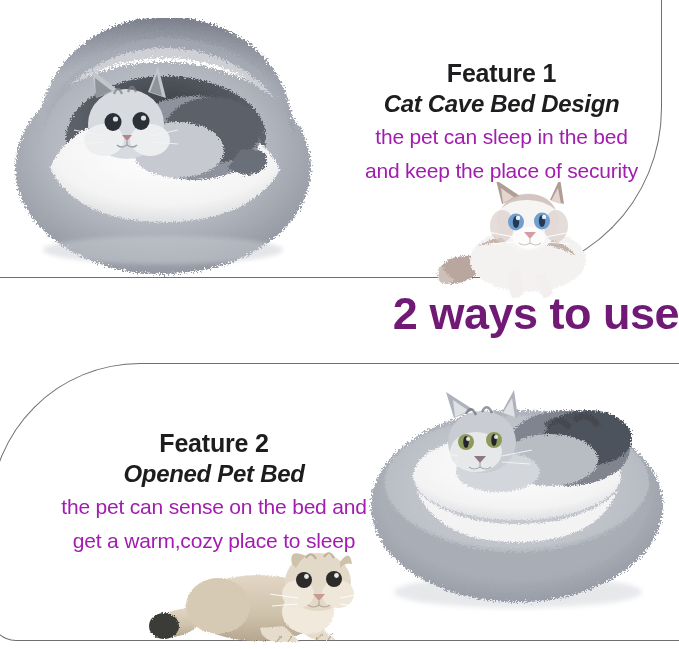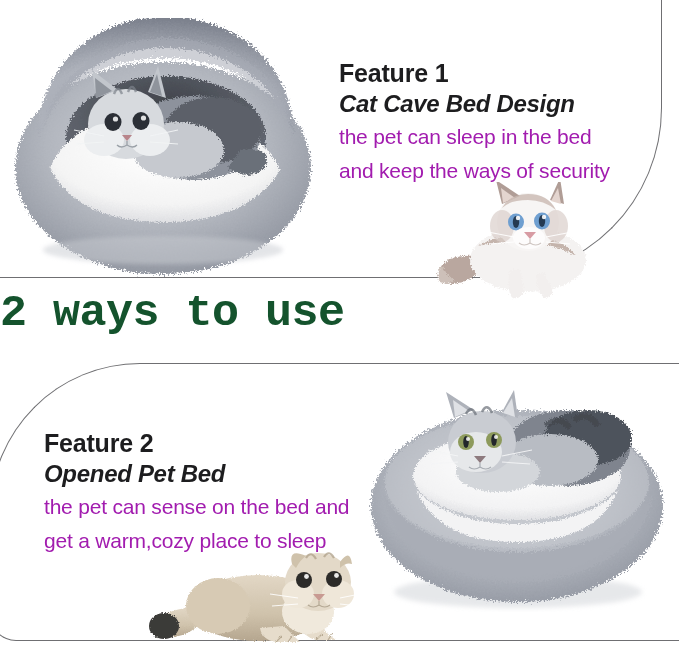--- a/index.html
+++ b/index.html
@@ -18,32 +18,31 @@
     border-radius:0 0 170px 0;
     border-top:none;border-left:none;
   }
   #panel2-outline{
     left:-10px;top:363px;width:800px;height:278px;
     border-radius:150px 0 0 26px;
     border-right:none;border-bottom-right-radius:0;
   }
 
   
-  .txtblock{position:absolute;color:#252525;}
+  .txtblock{position:absolute;color:#252525;text-align:center;}
   #feature1-block{left:339px;top:58px;width:325px;}
   #feature2-block{left:44px;top:428px;width:340px;}
   .feat-head{font-size:25px;font-weight:bold;line-height:1.24;letter-spacing:-0.2px;color:#1d1d1f;margin:0;white-space:nowrap;}
   .feat-sub{font-size:24px;font-weight:bold;line-height:1.25;letter-spacing:-0.3px;color:#1d1d1f;margin:0;white-space:nowrap;font-style:italic;}
   .feat-body{font-size:21px;font-weight:normal;line-height:1.46;letter-spacing:-0.2px;color:#a21caf;margin:3px 0 0 0;white-space:nowrap;}
 
   #headline{
-    position:absolute;left:0;top:291px;width:679px;text-align:left;
-    font-size:45px;font-weight:bold;letter-spacing:-0.5px;color:#14532d;
+    position:absolute;left:0;top:291px;width:679px;text-align:right;
+    font-size:45px;font-weight:bold;letter-spacing:-0.5px;color:#701a75;
     line-height:1;
-    font-family:Liberation Mono, monospace;
   }
 
   
   .photo{position:absolute;}
   #cave-bed-photo{left:8px;top:18px;width:310px;height:262px;}
   #open-bed-photo{left:362px;top:386px;width:308px;height:230px;}
   #ragdoll-photo{left:432px;top:182px;width:190px;height:118px;}
   #shorthair-photo{left:140px;top:550px;width:220px;height:97px;}
   .photo svg{display:block;width:100%;height:100%;}
 </style>
@@ -147,21 +146,21 @@
       <g filter="url(#fuzz1)" opacity="0.55">
         <path d="M34 116 C46 48 110 20 160 20 C214 20 276 50 284 116 C266 66 212 40 158 40 C102 40 50 62 34 116 Z" fill="#a7abb5"></path>
       </g>
     </svg>
   </div>
 
   <div class="txtblock" id="feature1-block">
     <p class="feat-head">Feature 1</p>
     <p class="feat-sub">Cat Cave Bed Design</p>
     <p class="feat-body">the pet can sleep in the bed</p>
-    <p class="feat-body">and keep the ways of security</p>
+    <p class="feat-body">and keep the place of security</p>
   </div>
 
   <div class="photo" id="ragdoll-photo">
     <svg viewBox="0 0 190 118" xmlns="http://www.w3.org/2000/svg">
       <defs>
         <filter id="fuzzR" x="-15%" y="-15%" width="130%" height="130%">
           <feTurbulence type="fractalNoise" baseFrequency="0.8" numOctaves="3" seed="11" result="n"></feTurbulence>
           <feDisplacementMap in="SourceGraphic" in2="n" scale="5" xChannelSelector="R" yChannelSelector="G"></feDisplacementMap>
         </filter>
       </defs>

